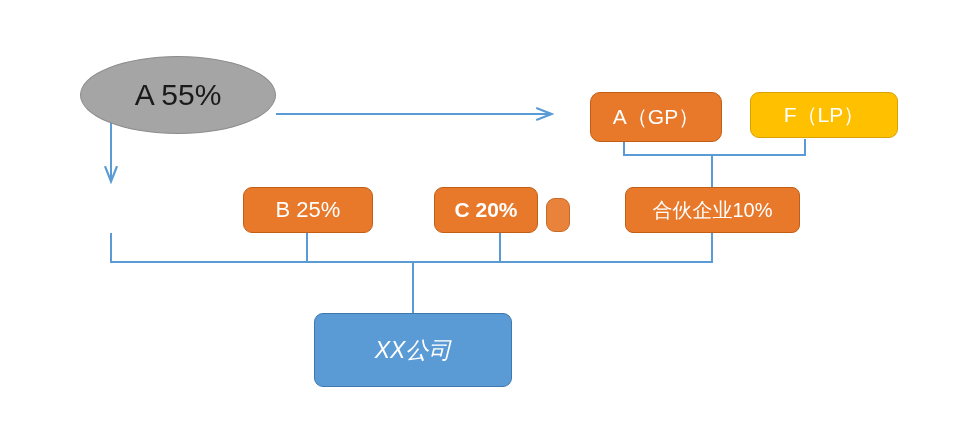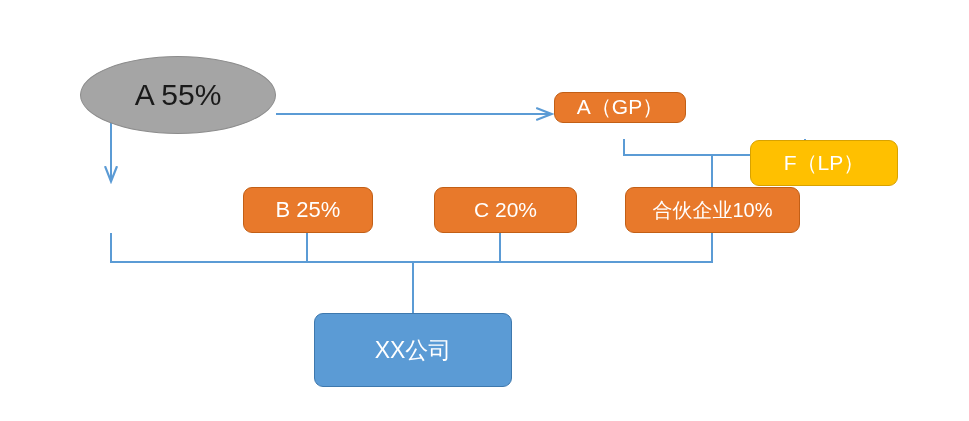--- a/index.html
+++ b/index.html
@@ -50,20 +50,21 @@
     background: #e8792b;
     border: 1px solid #c25f16;
   }
   .fill-yellow {
     background: #ffc000;
     border: 1px solid #d8a200;
   }
   .fill-blue {
     background: #5b9bd5;
     border: 1px solid #3e78ad;
+    font-style: italic;
   }
   .artifact {
     position: absolute;
     border-radius: 9px;
     background: #e8792b;
     border: 1px solid #c25f16;
     opacity: 0.92;
   }
 </style>
 </head>
@@ -89,28 +90,28 @@
 
       <path d="M111,233 L111,262 L712,262 L712,233"></path>
       <path d="M307,233 L307,262"></path>
       <path d="M500,233 L500,262"></path>
       <path d="M413,262 L413,313"></path>
     </g>
   </svg>
 
   <div class="node node-ellipse" style="left:80px; top:56px; width:196px; height:78px;">A  55%</div>
 
-  <div class="node node-rounded fill-orange" style="left:554px; top:92px; width:132px; height:31px; font-size:21px;">A（GP）</div>
+  <div class="node node-rounded fill-orange" style="left:590px; top:92px; width:132px; height:50px; font-size:21px;border-radius:10px;">A（GP）</div>
 
-  <div class="node node-rounded fill-yellow" style="left:750px; top:92px; width:148px; height:46px; font-size:21px;margin-top:48px;">F（LP）</div>
+  <div class="node node-rounded fill-yellow" style="left:750px; top:92px; width:148px; height:46px; font-size:21px;">F（LP）</div>
 
 
   <div class="node node-rounded fill-orange" style="left:243px; top:187px; width:130px; height:46px; font-size:22px;">B  25%</div>
 
   <div class="artifact" style="left:546px; top:198px; width:22px; height:32px;"></div>
 
-  <div class="node node-rounded fill-orange" style="left:434px; top:187px; width:143px; height:46px; font-size:21px;">C  20%</div>
+  <div class="node node-rounded fill-orange" style="left:434px; top:187px; width:104px; height:46px; font-size:21px;font-weight:bold;">C  20%</div>
 
-  <div class="node node-rounded fill-orange" style="left:625px; top:187px; width:175px; height:46px; font-size:20px;">合伙企业10%</div>
+  <div class="node node-rounded fill-orange" style="left:625px; top:187px; width:175px; height:46px; font-size:20px;border-radius:8px;">合伙企业10%</div>
 
   <div class="node node-rounded fill-blue" style="left:314px; top:313px; width:198px; height:74px; font-size:23px;">XX公司</div>
 
 </div>
 
 </body></html>

